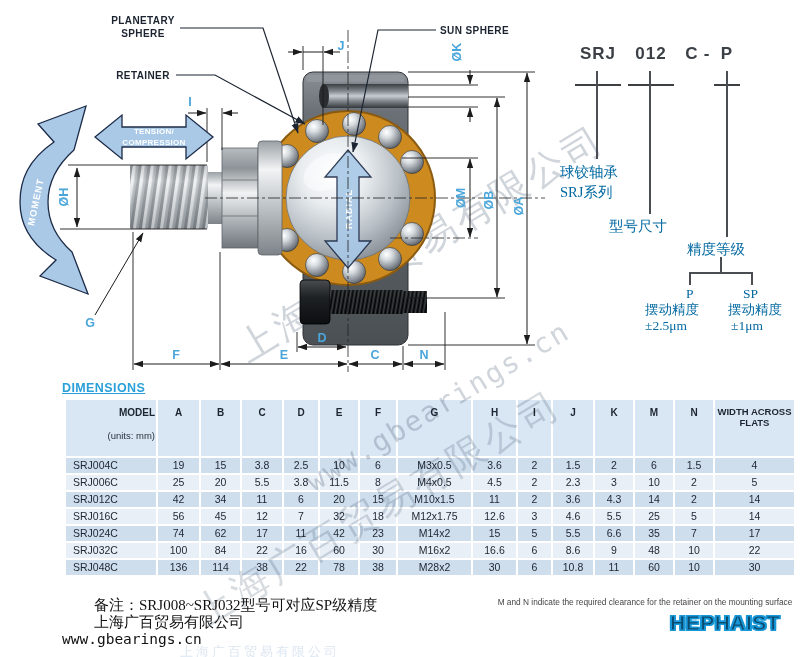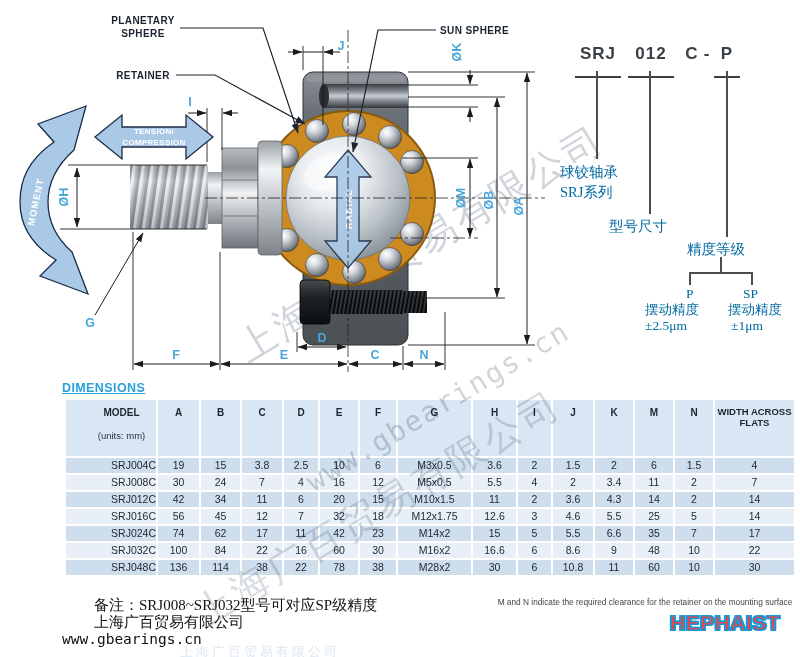--- a/index.html
+++ b/index.html
@@ -17,51 +17,51 @@
   #wmBottom{left:180px;top:643px;font-size:13px;letter-spacing:3px;z-index:6;
             color:rgba(130,165,205,0.28);font-family:"Liberation Serif",serif;}
 
   
   #diagram{position:absolute;left:0;top:0;z-index:1;}
   .callout-t{font-size:10px;font-weight:600;letter-spacing:.4px;fill:#1b2430;}
   .dim-t{font-size:12.5px;font-weight:600;fill:#4aa6da;}
   .arrow-t{fill:#ffffff;font-weight:700;}
   .code-part{position:absolute;font-size:17px;font-weight:600;color:#3a4046;
              letter-spacing:1px;text-align:center;}
-  .code-ul{border-bottom:2.5px solid #3c4043;padding-bottom:12px;}
+  .code-ul{border-bottom:2.5px solid #3c4043;padding-bottom:20px;}
   .pline{position:absolute;background:#4a4e52;}
   .cjk{font-family:"Liberation Serif",serif;color:#0369a1;}
   .panel-label{position:absolute;font-size:14.5px;line-height:20px;}
   .grade-small{position:absolute;font-size:13.5px;line-height:15px;}
 
   
   #dimensions-title{position:absolute;left:62px;top:381px;z-index:2;
       color:#2aa0d9;font-size:12.5px;font-weight:700;letter-spacing:.4px;text-decoration:underline;}
   #table-wrap{position:absolute;left:64px;top:398px;width:732px;z-index:2;}
   table{border-collapse:separate;border-spacing:2px;table-layout:fixed;width:732px;}
   th,td{font-size:10.5px;color:#1c2531;overflow:hidden;}
   thead th{background:#d9e6f3;vertical-align:top;padding-top:7px;height:48px;
            font-size:10px;font-weight:700;text-align:center;}
-  thead th.model-th{text-align:center;padding-left:22px;}
+  thead th.model-th{text-align:right;padding-left:22px;}
   thead th.waf{font-size:9.5px;line-height:10.5px;white-space:normal;}
   .units-note{font-weight:400;font-size:9.5px;margin-top:12px;color:#2a3440;}
   tbody td{height:15px;line-height:15px;text-align:center;padding:0;}
-  tbody td.model-cell{text-align:right;padding-left:7px;margin-left:20px;}
+  tbody td.model-cell{text-align:left;padding-left:7px;margin-left:20px;}
   tbody tr:nth-child(odd) td{background:#cfdeed;}
   tbody tr:nth-child(even) td{background:#e8eff7;}
 
   
   #note-en{position:absolute;right:5px;top:597px;width:300px;text-align:center;
            font-size:8.3px;color:#444;z-index:2;}
   #cn-block{position:absolute;left:62px;top:597px;z-index:2;color:#111;}
   #cn-note,#cn-company{font-family:"Liberation Serif",serif;font-size:15px;line-height:17px;margin-left:32px;}
   #cn-site{font-family:"DejaVu Sans Mono",monospace;font-size:14.5px;line-height:17px;}
   #logo{position:absolute;left:670px;top:611px;z-index:2;
         font-size:21px;font-weight:800;font-style:normal;letter-spacing:.5px;
-        color:#ef4444;-webkit-text-stroke:1px #1898d8;
+        color:#0c4a6e;-webkit-text-stroke:1px #1898d8;
         text-shadow:1.4px 1.4px 0 #1898d8,-1.4px -1.4px 0 #1898d8,
                     1.4px -1.4px 0 #1898d8,-1.4px 1.4px 0 #1898d8;}
 </style>
 </head>
 <body>
 
 <div id="wm1a" class="wm wm-cjk">上海广百贸易有限公司</div>
 
 <svg id="diagram" width="800" height="400" viewBox="0 0 800 400">
   <defs>
@@ -354,35 +354,35 @@
           <td>M3x0.5</td>
           <td>3.6</td>
           <td>2</td>
           <td>1.5</td>
           <td>2</td>
           <td>6</td>
           <td>1.5</td>
           <td>4</td>
         </tr>
         <tr>
-          <td class="model-cell">SRJ008C</td>
-          <td>30</td>
-          <td>24</td>
-          <td>7</td>
-          <td>4</td>
-          <td>16</td>
-          <td>12</td>
-          <td>M5x0.5</td>
+          <td class="model-cell">SRJ006C</td>
+          <td>25</td>
+          <td>20</td>
           <td>5.5</td>
-          <td>4</td>
-          <td>2</td>
-          <td>3.4</td>
-          <td>11</td>
-          <td>2</td>
-          <td>7</td>
+          <td>3.8</td>
+          <td>11.5</td>
+          <td>8</td>
+          <td>M4x0.5</td>
+          <td>4.5</td>
+          <td>2</td>
+          <td>2.3</td>
+          <td>3</td>
+          <td>10</td>
+          <td>2</td>
+          <td>5</td>
         </tr>
         <tr>
           <td class="model-cell">SRJ012C</td>
           <td>42</td>
           <td>34</td>
           <td>11</td>
           <td>6</td>
           <td>20</td>
           <td>15</td>
           <td>M10x1.5</td>

